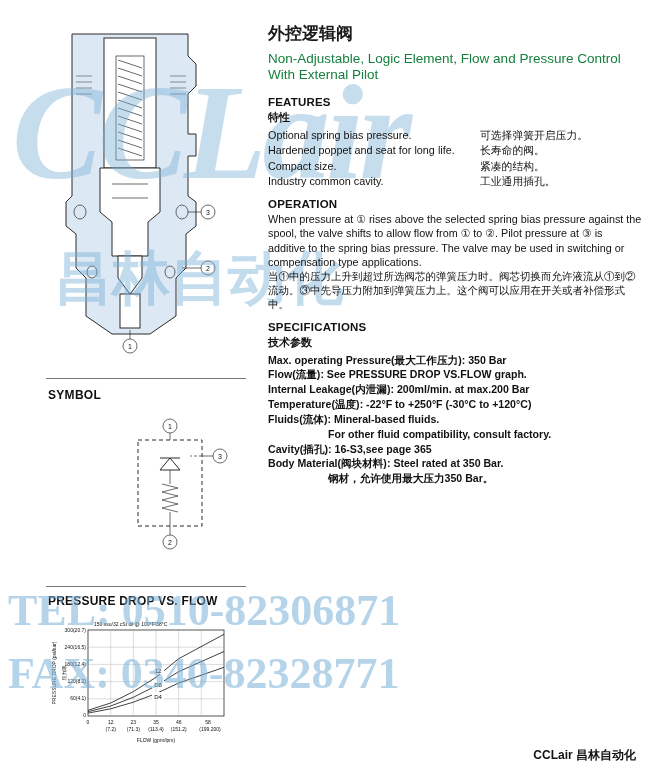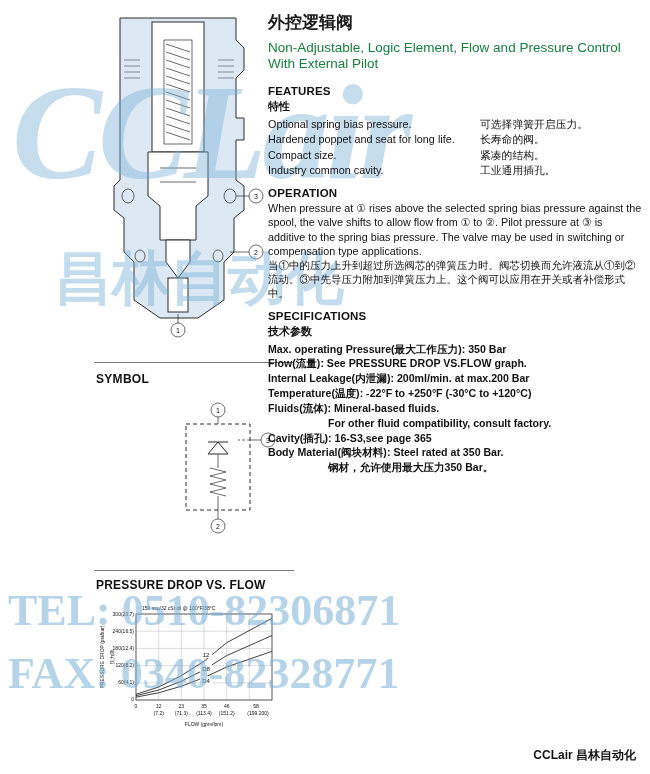--- a/index.html
+++ b/index.html
@@ -49,42 +49,42 @@
   
   .right{
     position:absolute;left:268px;top:6px;width:374px;
     z-index:8;
   }
   .title-main{
     font-size:19px;font-weight:bold;letter-spacing:0.4px;color:#1a1a1a;
     margin:0 0 3px 0;
   }
   .title-cn{
-    font-size:17px;font-weight:bold;margin:5px 0 6px 0;color:#1a1a1a;
+    font-size:17px;font-weight:bold;margin:16px 0 6px 0;color:#1a1a1a;
   }
   .title-sub{
     font-size:13.5px;color:#15803d;line-height:1.22;margin:0 0 12px 0;
   }
   .sec-head{
     font-size:11.5px;font-weight:bold;margin:0 0 2px 0;letter-spacing:0.2px;
   }
   .sec-head-cn{font-size:11px;font-weight:bold;margin:0 0 3px 0;}
   .body-txt{font-size:10.8px;line-height:1.31;margin:0;}
   .body-txt.cn{font-size:10.5px;line-height:1.36;}
   .blk{margin-bottom:9px;}
 
   .feat-row{display:flex;font-size:10.8px;line-height:1.42;}
   .feat-row .en{width:212px;}
   .feat-row .cn{flex:1;}
 
   .spec-line{font-size:10.6px;line-height:1.40;font-weight:bold;}
   .spec-line .ind{display:inline-block;width:60px;}
 
   
-  .left{position:absolute;left:0;top:0;width:268px;z-index:4;margin-left:48px;}
+  .left{position:absolute;left:0;top:16px;width:268px;z-index:4;}
   .symbol-label{
     position:absolute;left:48px;top:372px;font-size:12px;font-weight:bold;
     letter-spacing:0.3px;
   }
   .hr1{position:absolute;left:46px;top:362px;width:200px;border-top:1px solid #777;}
 
   .pd-title{
     position:absolute;left:48px;top:578px;font-size:12px;font-weight:bold;
     letter-spacing:0.2px;z-index:9;
   }

